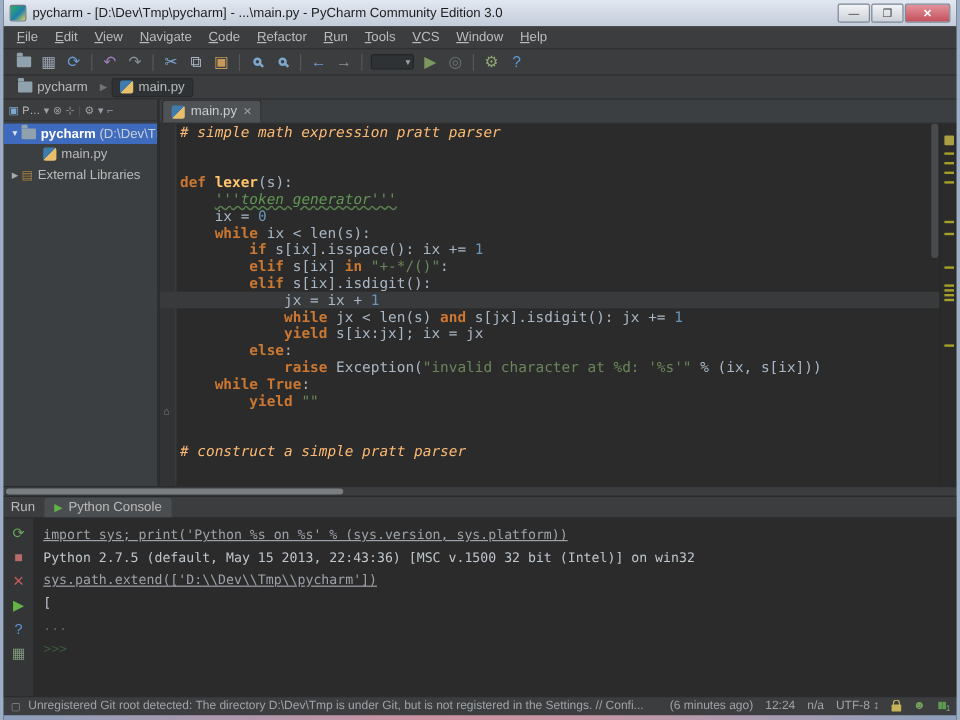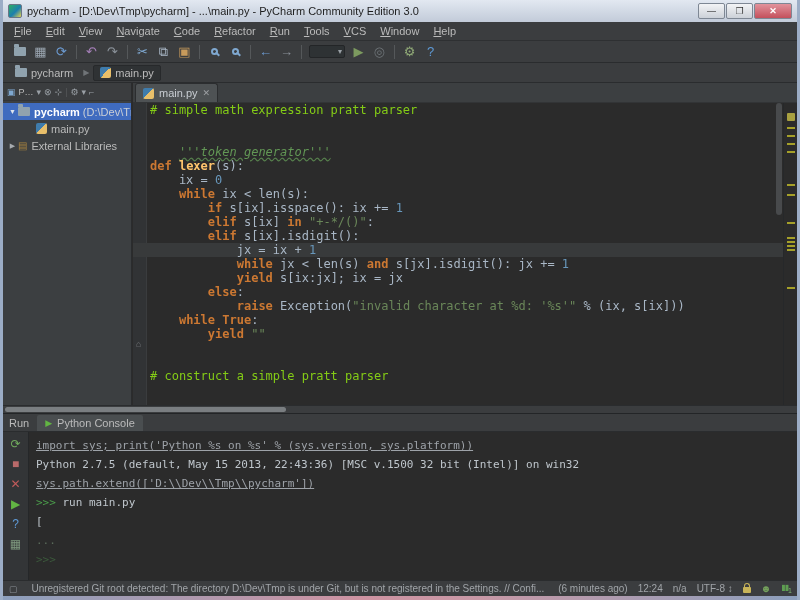--- a/index.html
+++ b/index.html
@@ -65,21 +65,21 @@
   .editor-body{position:absolute;left:0;right:0;top:20px;bottom:0;background:#2B2B2B;overflow:hidden;
     font-family:"DejaVu Sans Mono","Liberation Mono",monospace;font-size:12px;line-height:14px;}
   .gutter{position:absolute;left:0;top:0;bottom:0;width:14px;background:#313335;border-right:1px solid #3A3C3E;}
   .fold-marker{position:absolute;left:3px;top:234px;color:#606366;font-size:9px;}
   .code-lines{position:absolute;left:0;right:14px;top:0;}
   .code-line{white-space:pre;padding-left:17px;height:14px;}
   .code-line.current{background:#383A3B;}
   .tok-k{color:#CC7832;font-weight:bold;}
   .tok-f{color:#FFC66D;font-weight:bold;}
   .tok-fw{color:#FFC66D;font-weight:bold;text-decoration:underline wavy rgba(150,150,150,0.55);}
-  .tok-c{color:#84cc16;}
+  .tok-c{color:#fdba74;font-style:italic;}
   .tok-s{color:#6A8759;}
   .tok-d{color:#629755;font-style:italic;text-decoration:underline wavy rgba(98,151,85,0.8);}
   .tok-n{color:#6897BB;}
   .tok-t{color:#A9B7C6;}
   .stripe{position:absolute;right:0;top:0;bottom:0;width:14px;background:#2B2B2B;border-left:1px solid #26282A;}
   .stripe-square{position:absolute;left:3px;top:10px;width:8px;height:8px;background:#A8A040;border-radius:1px;}
   .stripe .mark{position:absolute;left:3px;width:8px;height:2px;background:#BBB529;opacity:.85;}
   .vscroll-thumb{position:absolute;right:15px;top:0;width:6px;height:112px;background:#585B5D;opacity:.65;border-radius:3px;}
   .hscroll{position:absolute;left:0;right:0;bottom:0;height:8px;background:#3B3D3F;border-top:1px solid #2a2c2e;}
   .hscroll-thumb{position:absolute;left:2px;top:1px;width:281px;height:5px;background:#7A7E81;border-radius:3px;}
@@ -98,21 +98,21 @@
   .console-line{white-space:pre;height:19px;line-height:19px;}
   .con-g{color:#9DA2A8;text-decoration:underline;}
   .con-w{color:#BFC6CC;}
   .con-p{color:#4B9E4B;}
   .con-dim{color:#5A6A5A;}
   .con-pdim{color:#3C5A3C;}
   
   .statusbar{height:16px;background:#3B3D3F;border-top:1px solid #2a2c2e;display:flex;align-items:center;
     font-size:10px;color:#A0A4A8;padding:0 6px;gap:6px;}
   .sb-toggle{color:#8A8F94;font-size:9px;}
-  .sb-msg{white-space:nowrap;overflow:hidden;flex:1;text-align:center;}
+  .sb-msg{white-space:nowrap;overflow:hidden;flex:1;}
   .sb-right{display:flex;align-items:center;gap:10px;white-space:nowrap;}
   .lock{width:8px;height:6px;background:#C8B458;border-radius:1px;position:relative;margin-top:3px;}
   .lock::before{content:"";position:absolute;top:-4px;left:1px;width:4px;height:4px;
     border:1px solid #C8B458;border-bottom:none;border-radius:3px 3px 0 0;}
   .hector{color:#74A15C;font-size:10px;}
   .mem{color:#5E9E52;font-size:8px;letter-spacing:-1px;}
   .mem sub{color:#7FB573;font-size:7px;}
   .bottomedge{height:4px;background:linear-gradient(90deg,#8C9FBC,#CE93A2 45%,#C898A6 60%,#8C9FBC);}
 </style>
 </head>
@@ -231,22 +231,22 @@
         </div>
       </div>
       <div class="editor-body">
         <div class="gutter">
           <div class="fold-marker">⌂</div>
         </div>
         <div class="code-lines">
             <div class="code-line"><span class="tok-c"># simple math expression pratt parser</span></div>
             <div class="code-line">&nbsp;</div>
             <div class="code-line">&nbsp;</div>
+            <div class="code-line"><span class="tok-k">def </span><span class="tok-f">lexer</span><span class="tok-t">(s):</span></div>
             <div class="code-line"><span class="tok-t">    </span><span class="tok-d">'''token generator'''</span></div>
-            <div class="code-line"><span class="tok-k">def </span><span class="tok-f">lexer</span><span class="tok-t">(s):</span></div>
             <div class="code-line"><span class="tok-t">    ix = </span><span class="tok-n">0</span></div>
             <div class="code-line"><span class="tok-t">    </span><span class="tok-k">while</span><span class="tok-t"> ix &lt; len(s):</span></div>
             <div class="code-line"><span class="tok-t">        </span><span class="tok-k">if</span><span class="tok-t"> s[ix].isspace(): ix += </span><span class="tok-n">1</span></div>
             <div class="code-line"><span class="tok-t">        </span><span class="tok-k">elif</span><span class="tok-t"> s[ix] </span><span class="tok-k">in</span><span class="tok-t"> </span><span class="tok-s">"+-*/()"</span><span class="tok-t">:</span></div>
             <div class="code-line"><span class="tok-t">        </span><span class="tok-k">elif</span><span class="tok-t"> s[ix].isdigit():</span></div>
             <div class="code-line current"><span class="tok-t">            jx = ix + </span><span class="tok-n">1</span></div>
             <div class="code-line"><span class="tok-t">            </span><span class="tok-k">while</span><span class="tok-t"> jx &lt; len(s) </span><span class="tok-k">and</span><span class="tok-t"> s[jx].isdigit(): jx += </span><span class="tok-n">1</span></div>
             <div class="code-line"><span class="tok-t">            </span><span class="tok-k">yield</span><span class="tok-t"> s[ix:jx]; ix = jx</span></div>
             <div class="code-line"><span class="tok-t">        </span><span class="tok-k">else</span><span class="tok-t">:</span></div>
             <div class="code-line"><span class="tok-t">            </span><span class="tok-k">raise</span><span class="tok-t"> Exception(</span><span class="tok-s">"invalid character at %d: '%s'"</span><span class="tok-t"> % (ix, s[ix]))</span></div>
@@ -296,21 +296,20 @@
           <span style="color: rgb(185, 106, 106);">■</span>
           <span style="color: rgb(194, 91, 91);">✕</span>
           <span style="color: rgb(98, 181, 67);">▶</span>
           <span style="color: rgb(94, 154, 214);">?</span>
           <span style="color: rgb(127, 154, 127);">▦</span>
         </div>
       <div class="console">
           <div class="console-line"><span class="con-g">import sys; print('Python %s on %s' % (sys.version, sys.platform))</span></div>
           <div class="console-line"><span class="con-w">Python 2.7.5 (default, May 15 2013, 22:43:36) [MSC v.1500 32 bit (Intel)] on win32</span></div>
           <div class="console-line"><span class="con-g">sys.path.extend(['D:\\Dev\\Tmp\\pycharm'])</span></div>
-          <div class="console-line"><span class="con-p">&gt;&gt;&gt; </span><span class="con-w">run main.py</span></div>
           <div class="console-line"><span class="con-w">[</span></div>
           <div class="console-line"><span class="con-dim">...</span></div>
           <div class="console-line"><span class="con-pdim">&gt;&gt;&gt;</span></div>
         </div>
     </div>
   </div>
 
   <div class="statusbar">
     <span class="sb-toggle">▢</span>
     <span class="sb-msg">Unregistered Git root detected: The directory D:\Dev\Tmp is under Git, but is not registered in the Settings. // Confi...</span>

